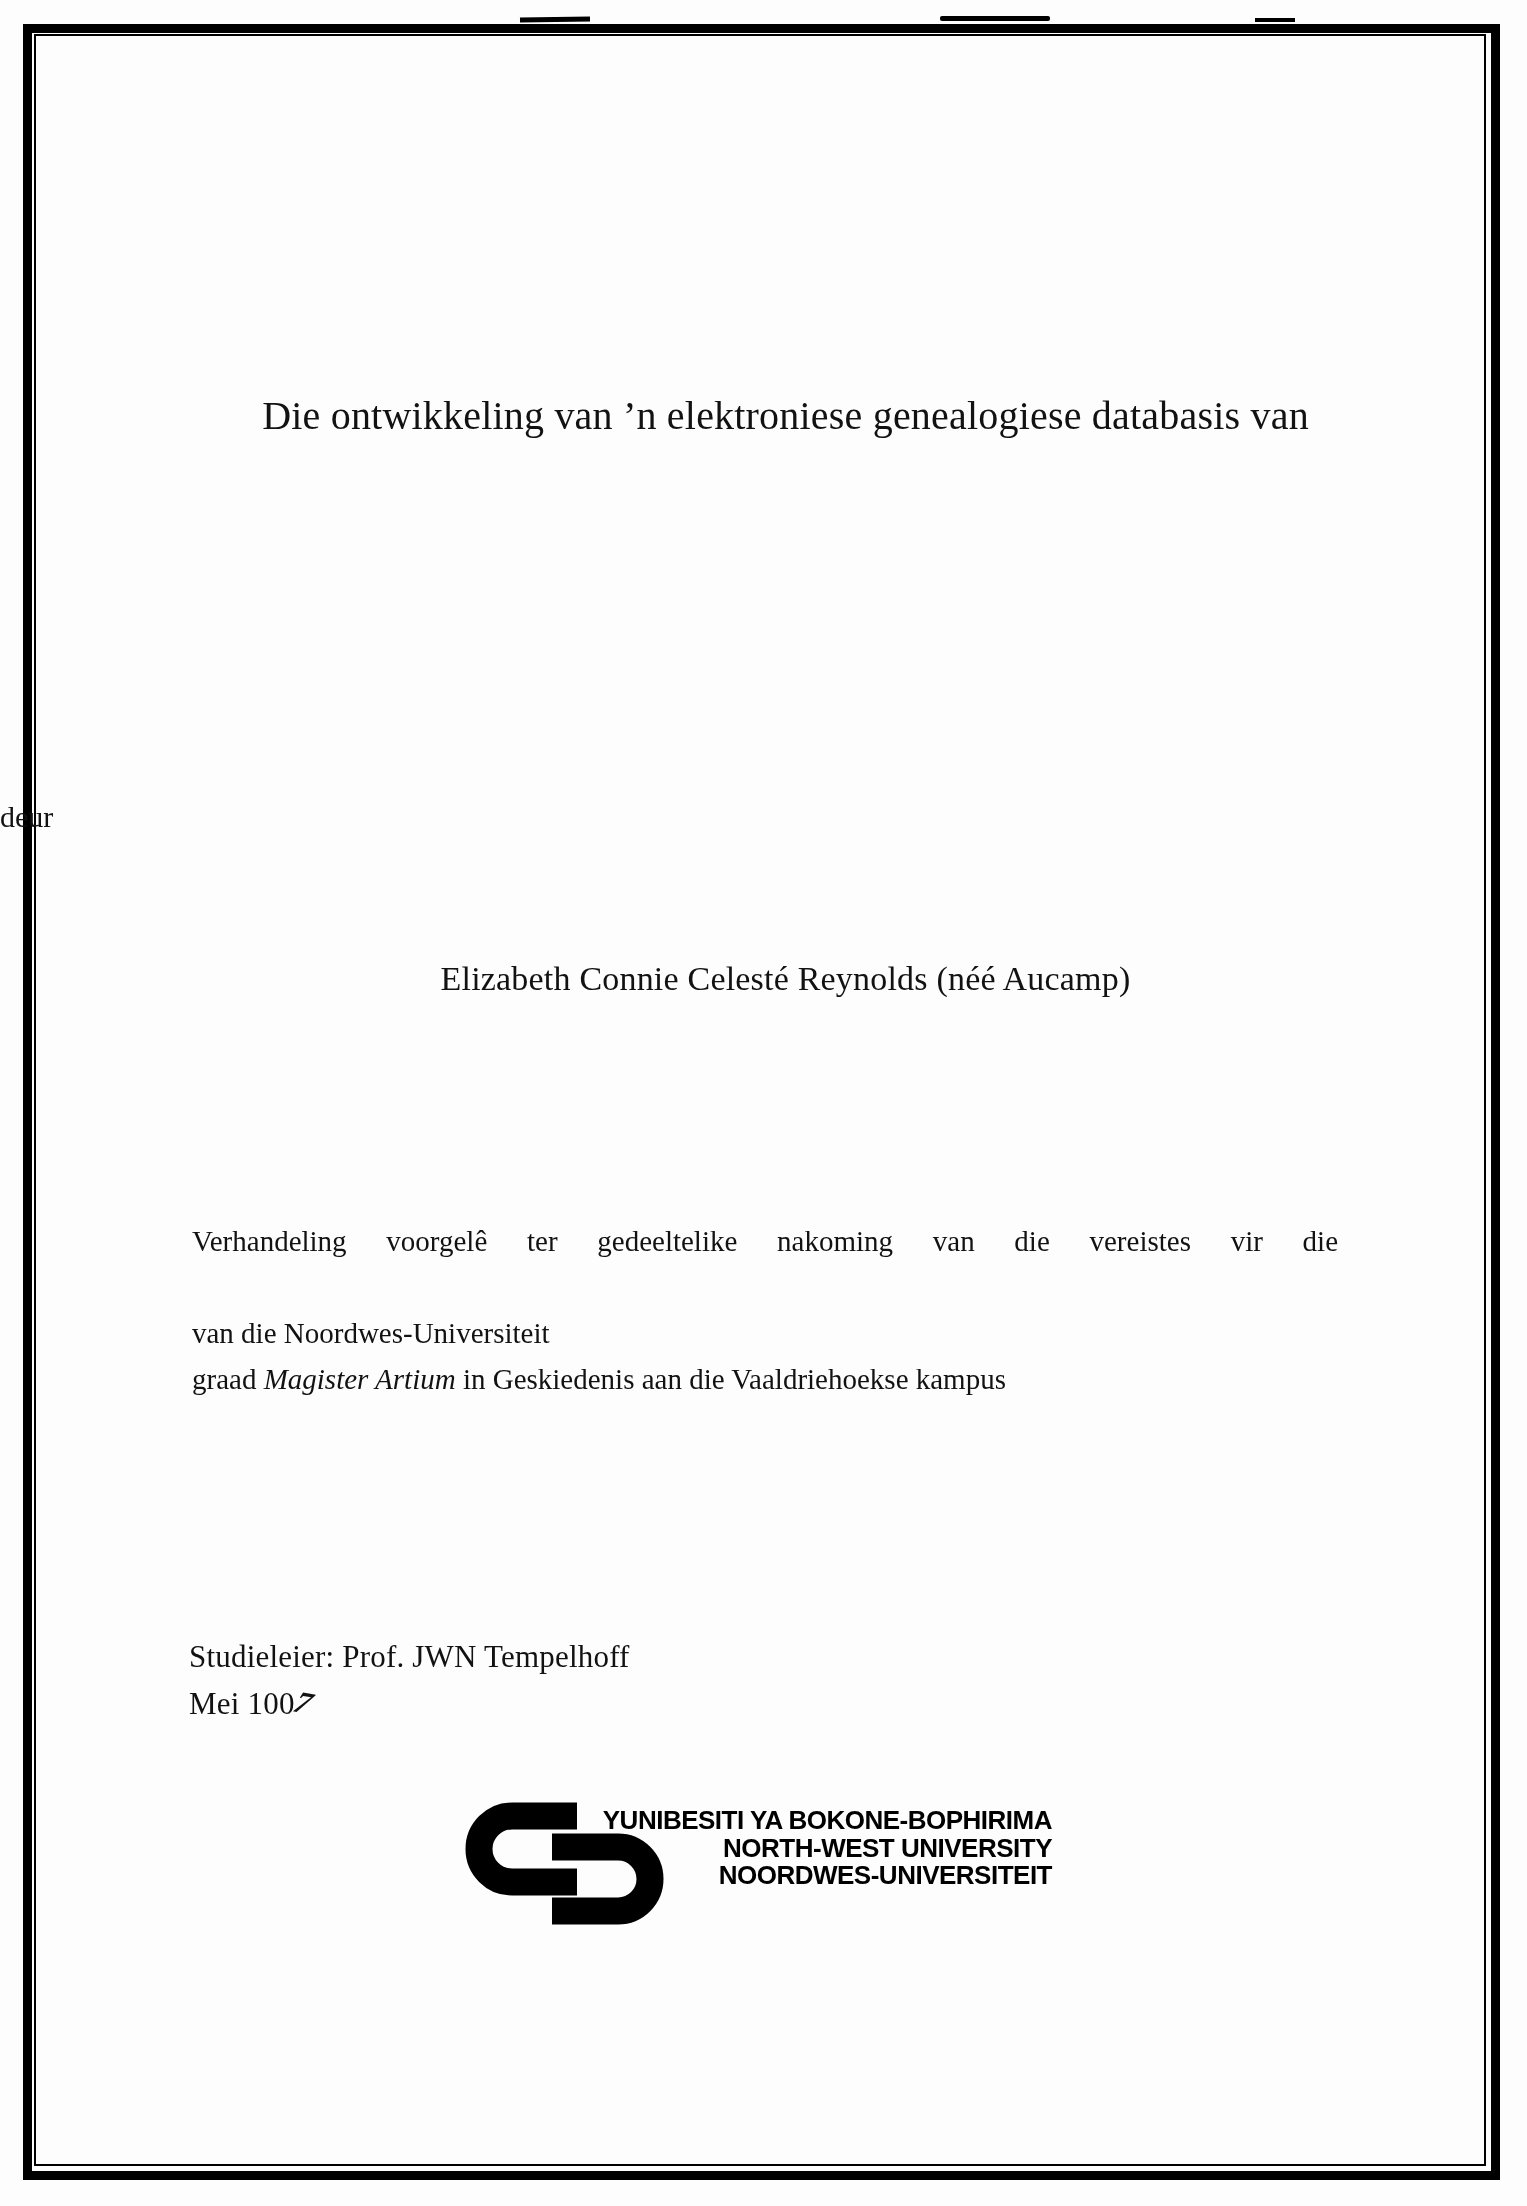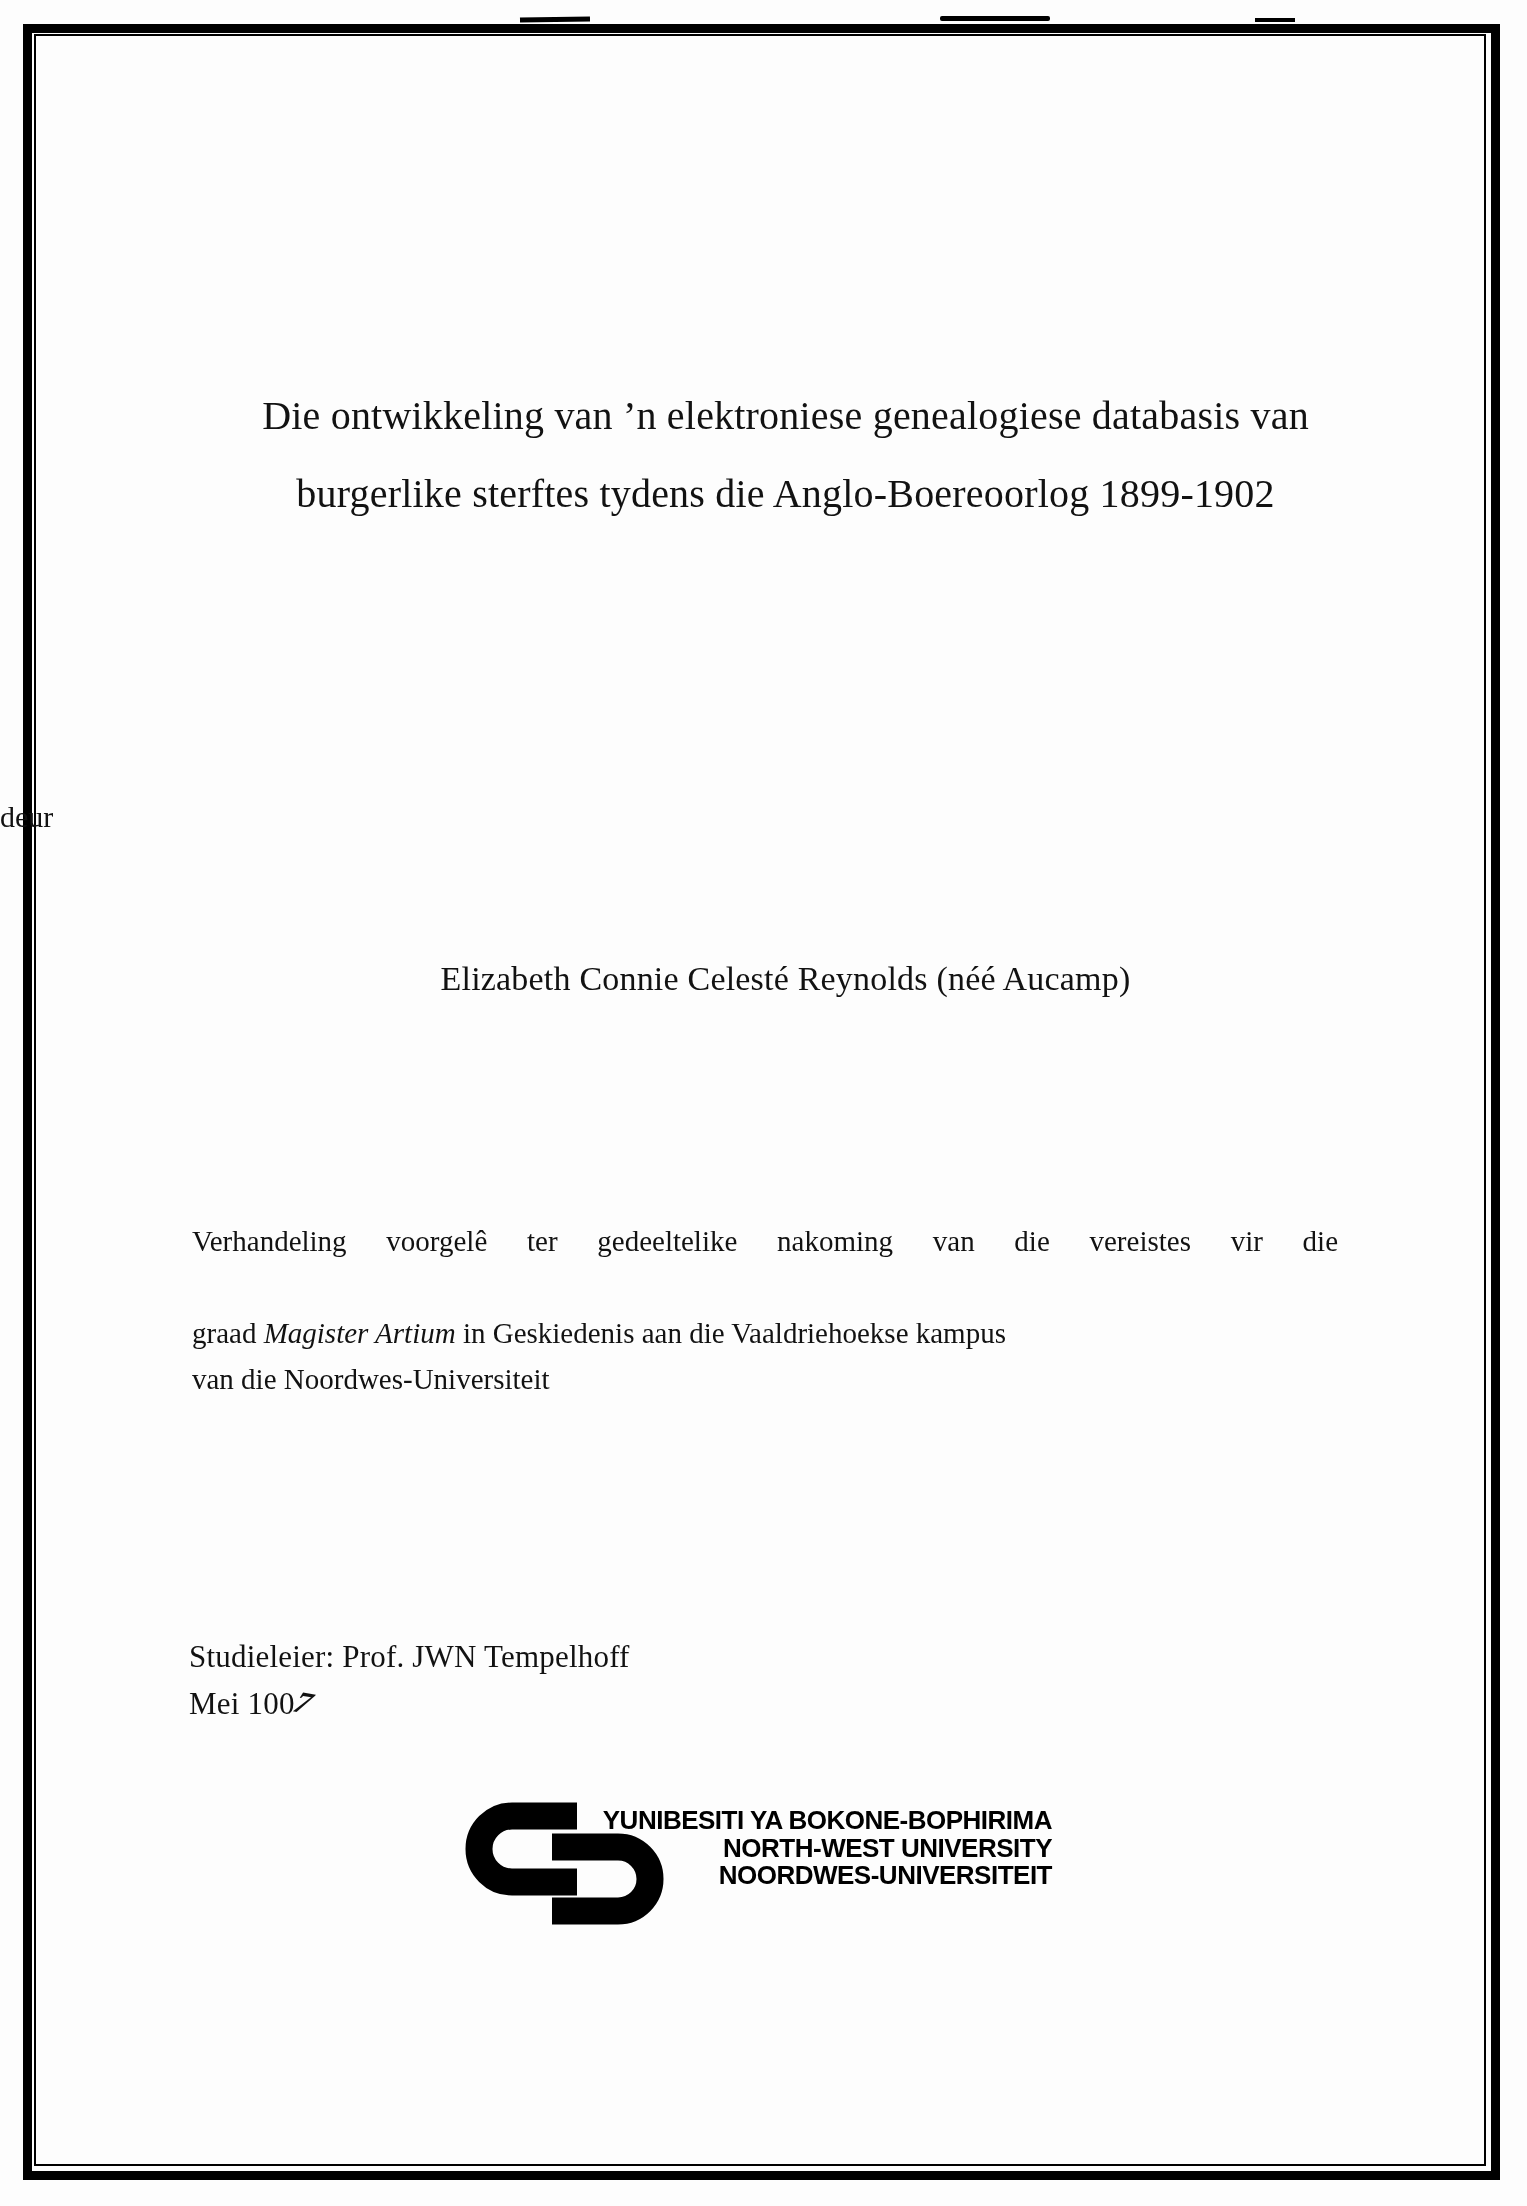--- a/index.html
+++ b/index.html
@@ -90,31 +90,30 @@
 <div class="page">
 
   <div class="frame-outer"></div>
   <div class="frame-inner"></div>
   <div class="artifact a1"></div>
   <div class="artifact a2"></div>
   <div class="artifact a3"></div>
 
   <div class="title">
     <div>Die ontwikkeling van ’n elektroniese genealogiese databasis van</div>
-    <div>burgerlike sterftes tydens die Anglo-Boereoorlog 1899-1902</div>
   </div>
 
   <div class="byline">deur</div>
 
   <div class="author">Elizabeth Connie Celesté Reynolds (néé Aucamp)</div>
 
   <div class="degree">
     <div class="just">Verhandeling voorgelê ter gedeeltelike nakoming van die vereistes vir die</div>
+    <div>van die Noordwes-Universiteit</div>
     <div><span>graad </span><span class="italic">Magister Artium</span><span> in Geskiedenis aan die Vaaldriehoekse kampus</span></div>
-    <div>van die Noordwes-Universiteit</div>
   </div>
 
   <div class="supervisor">Studieleier: Prof. JWN Tempelhoff</div>
 
   <div class="dateline"><span>Mei 100</span><span class="digit-skew">7</span></div>
 
   <div class="logo">
     <svg class="logo-mark" width="215" height="150" viewBox="0 0 215 150" xmlns="http://www.w3.org/2000/svg">
       <path d="M 122 21 H 57 A 33 33 0 0 0 57 87 H 122" fill="none" stroke="#000000" stroke-width="27"></path>
       <path d="M 97 52 H 163 A 32 32 0 0 1 163 116 H 97" fill="none" stroke="#000000" stroke-width="27"></path>

